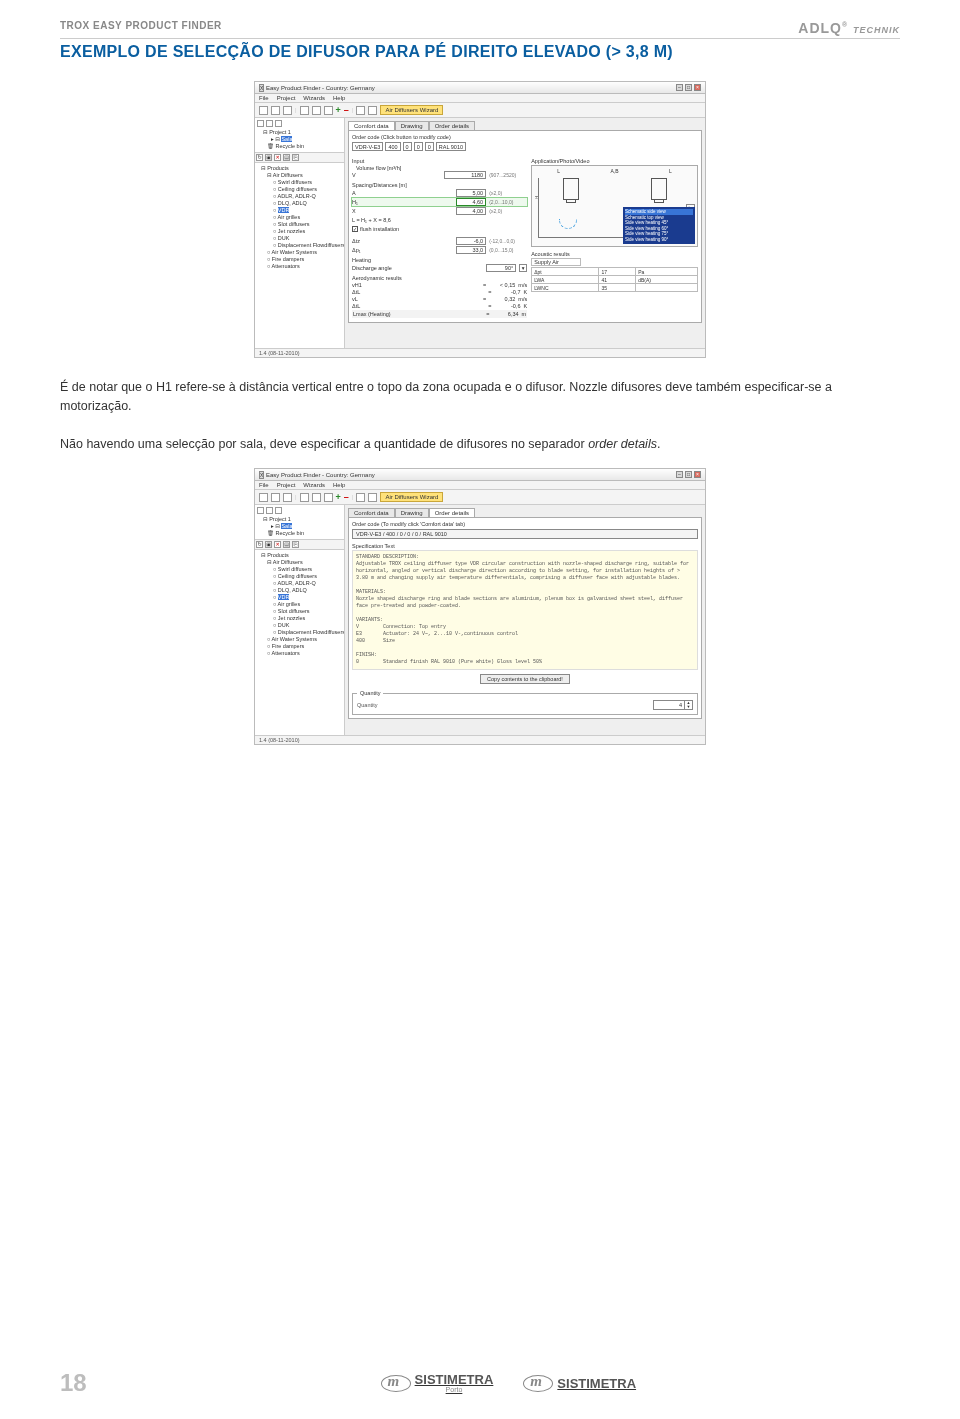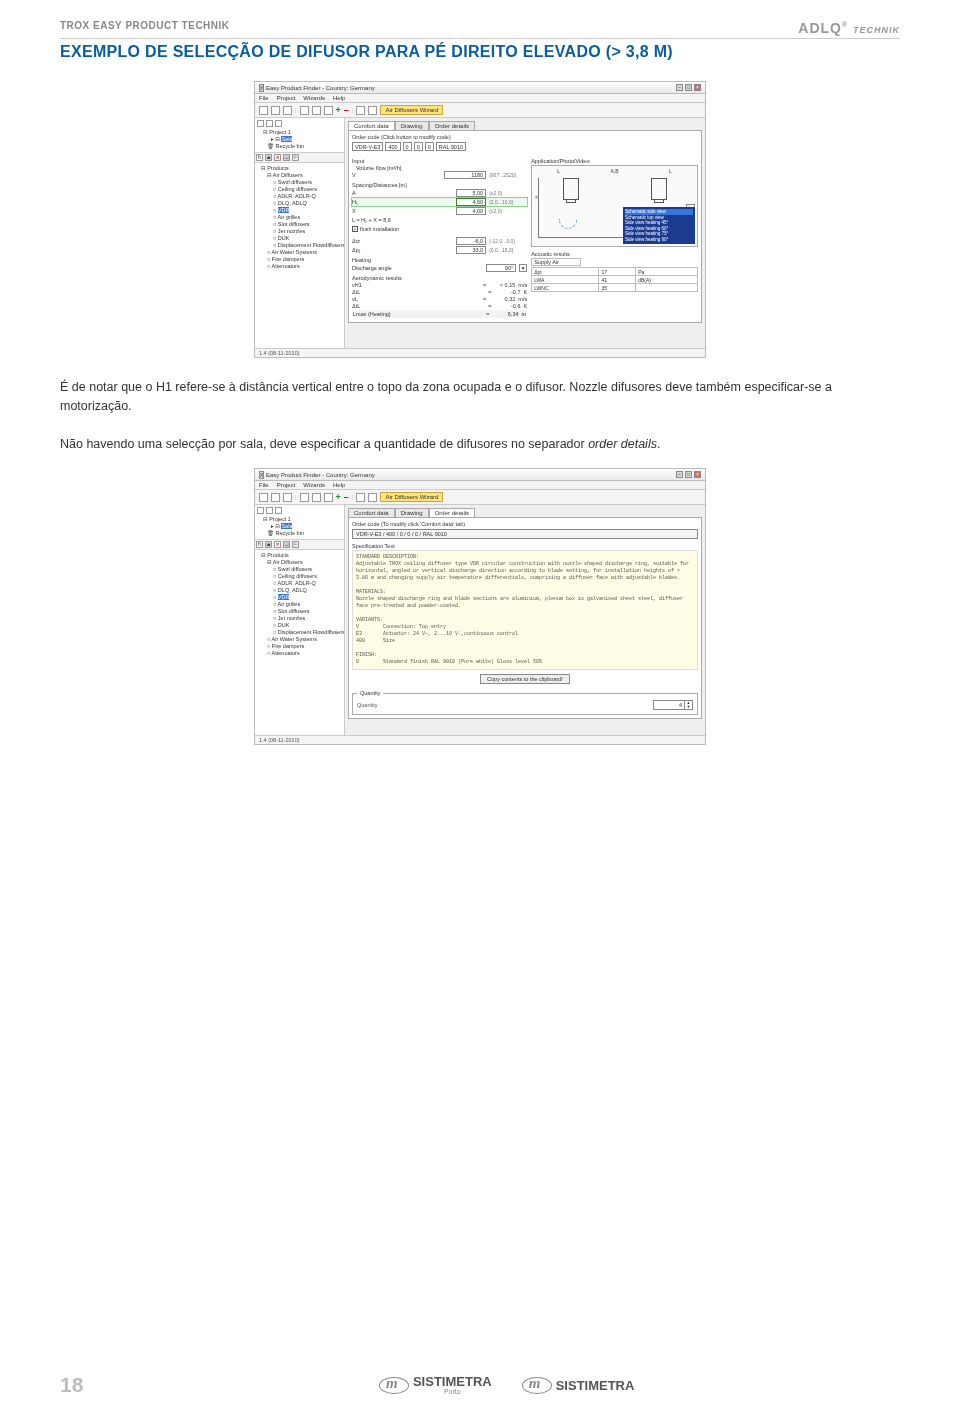--- a/index.html
+++ b/index.html
@@ -204,35 +204,35 @@
   .qty-box .spin .arr span{flex:1;text-align:center;line-height:4px;}
   .footer {
     position:absolute;
     bottom:22px;
     left:60px;
     right:60px;
     display:flex;
     align-items:center;
     gap:30px;
   }
-  .page-num{font-size:21px;font-weight:700;color:#bdbdbd;}
-  .logo-wrap{flex:1;display:flex;justify-content:center;gap:30px;align-items:center;}
+  .page-num{font-size:24px;font-weight:700;color:#bdbdbd;}
+  .logo-wrap{flex:1;display:flex;justify-content:center;gap:30px;align-items:center;text-decoration:underline;}
   .mlogo{display:flex;align-items:center;gap:4px;font-size:13px;font-weight:700;color:#555;}
   .mlogo .oval{width:30px;height:17px;border:1.6px solid #888;border-radius:50%;position:relative;}
   .mlogo .oval::after{content:"m";position:absolute;left:6px;top:-3px;font-style:italic;font-family:Georgia,serif;font-size:15px;color:#888;}
   .mlogo .sub{font-size:7px;font-weight:400;color:#888;display:block;text-align:center;}
   .mlogo .stack{display:flex;flex-direction:column;line-height:1;}
 </style>
 </head>
 <body>
 
 <div class="page">
 
   <div class="header-top">
-    <div class="header-left">TROX EASY PRODUCT TECHNIK</div>
+    <div class="header-left">TROX EASY PRODUCT FINDER</div>
     <div class="header-right">
       <span>ADLQ</span><sup style="font-size:7px;">®</sup>
       <span class="technik">TECHNIK</span>
     </div>
   </div>
   <hr class="header-hr">
 
   <div class="section-title">EXEMPLO DE SELECÇÃO DE DIFUSOR PARA PÉ DIREITO ELEVADO (&gt; 3,8 M)</div>
 
   <div class="screenshot">

